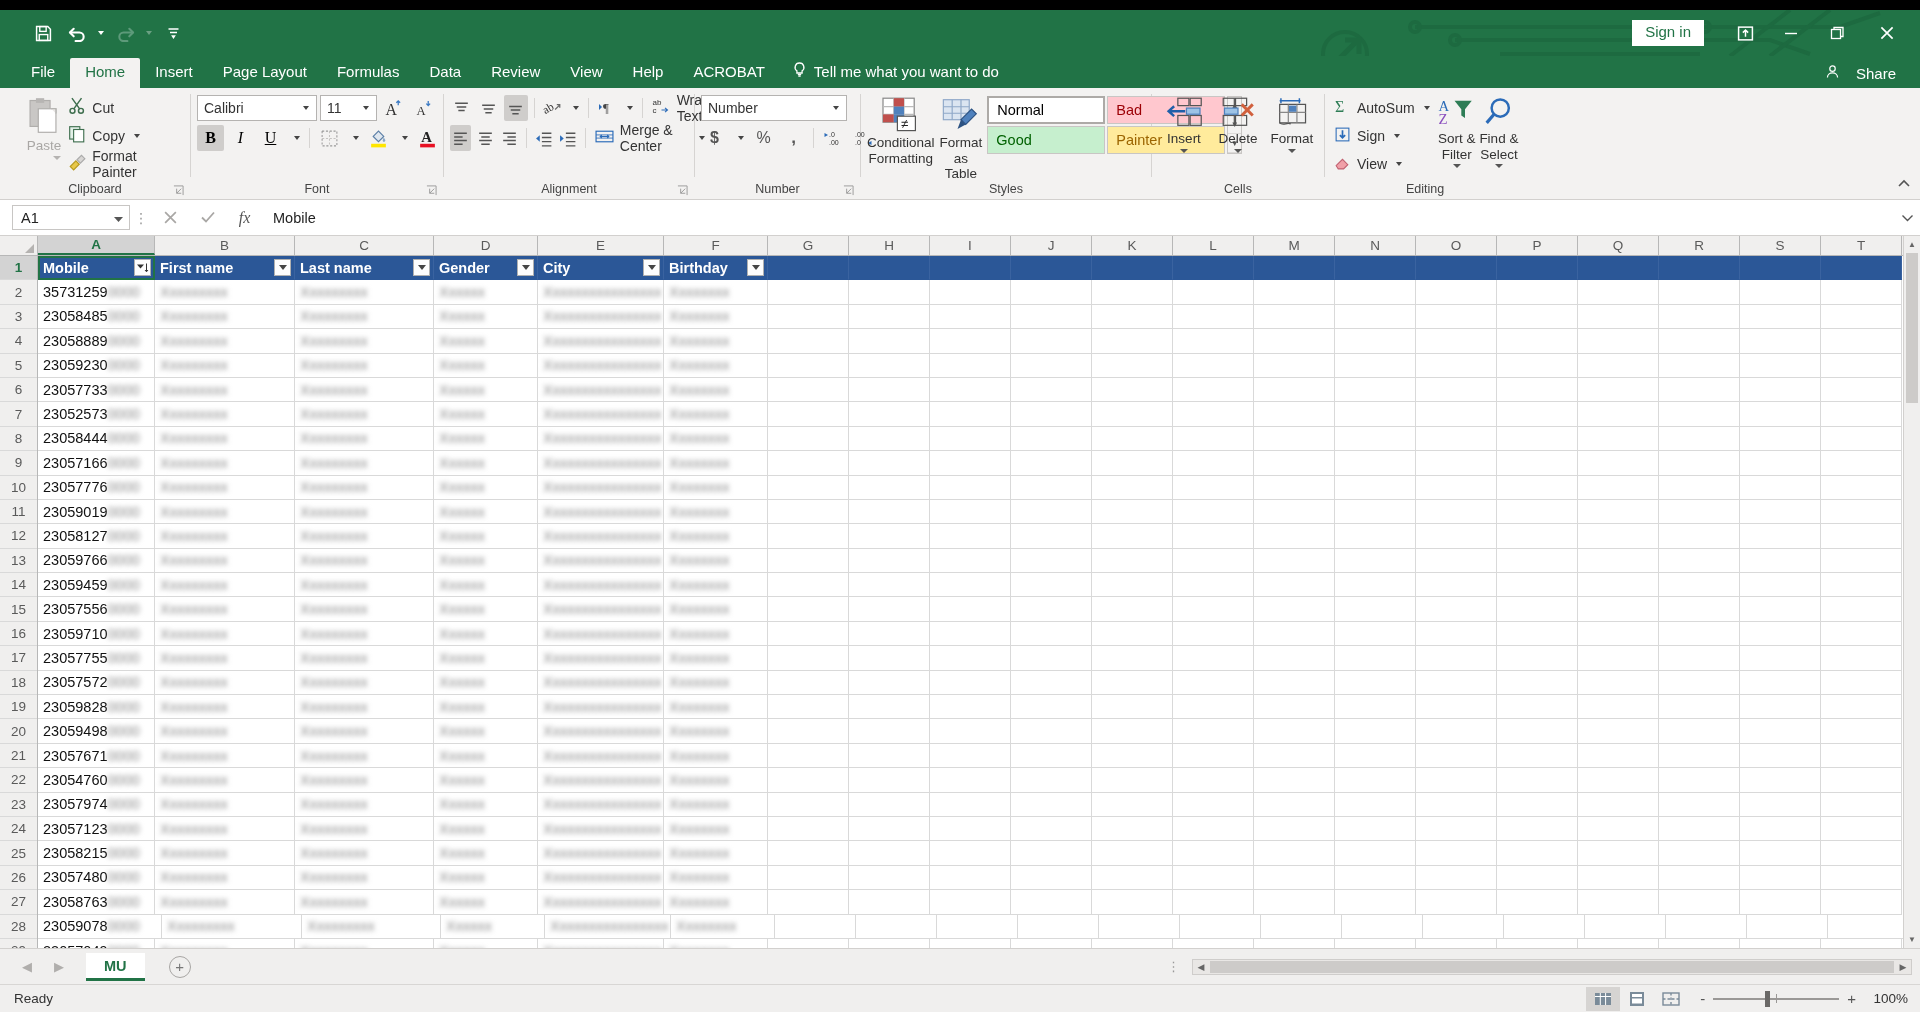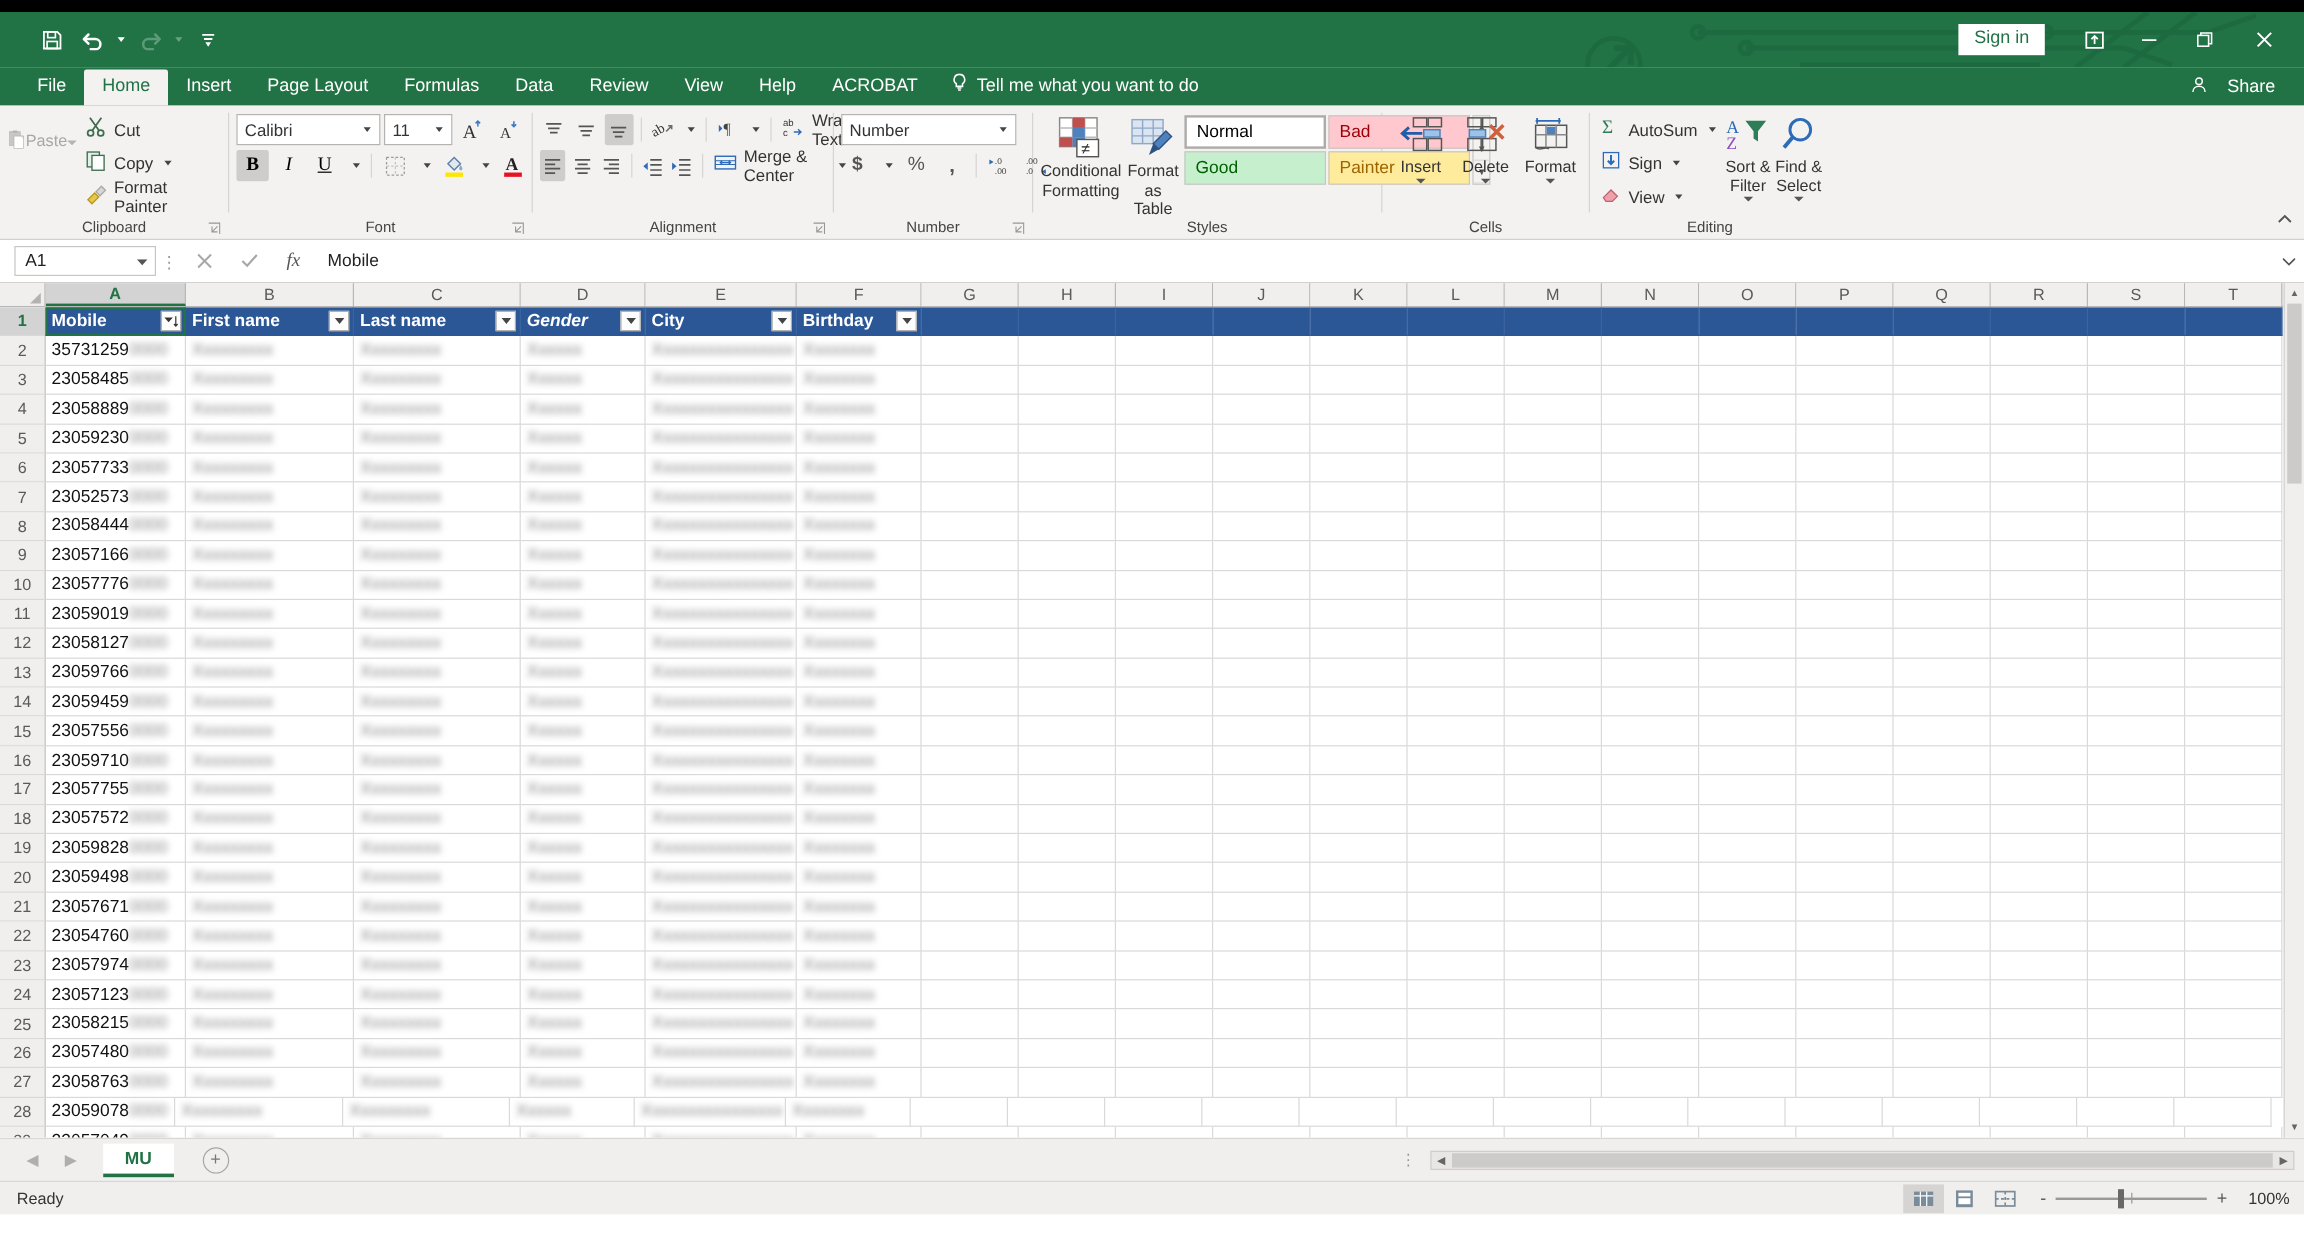--- a/index.html
+++ b/index.html
@@ -82,21 +82,21 @@
   }
 
   .btn-lbl { font-size:14px; color:#333; }
   .mini-btn {
     display:flex; align-items:center; gap:6px; padding:2px 5px 2px 3px;
     cursor:pointer; border-radius:2px; height:26px;
   }
   .caret-s { border-left:3.5px solid transparent; border-right:3.5px solid transparent; border-top:4px solid #444; margin-left:3px;}
 
   
-  .paste-big { width:58px; display:flex; flex-direction:row; align-items:center; cursor:pointer; padding-top:2px;}
+  .paste-big { width:58px; display:flex; flex-direction:column; align-items:flex-end; cursor:pointer; padding-top:2px;}
   .paste-lbl { font-size:13.5px; color:#a9a7a5; margin-top:1px; }
   .paste-caret { border-left:4px solid transparent; border-right:4px solid transparent; border-top:4px solid #b5b3b1; margin-top:3px;}
 
   
   .font-row { display:flex; align-items:center; gap:3px; margin-bottom:4px;}
   .combo {
     border:1px solid #b5b3b1; background:#fff; height:26px;
     display:flex; align-items:center; padding:0 2px 0 6px; font-size:14px; color:#333;
     cursor:pointer;
   }
@@ -854,21 +854,21 @@
                 </span>
               </div>
               <div class="gcell" style="width: 140px;">
                 <span>First name</span>
                 <span class="filt"></span>
               </div>
               <div class="gcell" style="width: 139px;">
                 <span>Last name</span>
                 <span class="filt"></span>
               </div>
-              <div class="gcell" style="width: 104px; font-style: italic;">
+              <div class="gcell" style="width: 104px;">
                 <span>Gender</span>
                 <span class="filt"></span>
               </div>
               <div class="gcell" style="width: 126px;">
                 <span>City</span>
                 <span class="filt"></span>
               </div>
               <div class="gcell" style="width: 104px;">
                 <span>Birthday</span>
                 <span class="filt"></span>
@@ -1792,21 +1792,21 @@
               <div class="gcell" style="width: 81px;"></div>
               <div class="gcell" style="width: 81px;"></div>
               <div class="gcell" style="width: 81px;"></div>
               <div class="gcell" style="width: 81px;"></div>
               <div class="gcell" style="width: 81px;"></div>
               <div class="gcell" style="width: 81px;"></div>
               <div class="gcell" style="width: 81px;"></div>
               <div class="gcell" style="width: 81px;"></div>
             </div>
             <div class="grow">
-              <div class="gcell" style="width: 108px;">
+              <div class="gcell" style="width: 124px;">
                 <span>23059078</span>
                 <span class="blurtext">0000</span>
               </div>
               <div class="gcell" style="width: 140px;">
                 <span class="blurtext">Xxxxxxxxx</span>
               </div>
               <div class="gcell" style="width: 139px;">
                 <span class="blurtext">Xxxxxxxxx</span>
               </div>
               <div class="gcell" style="width: 104px;">

